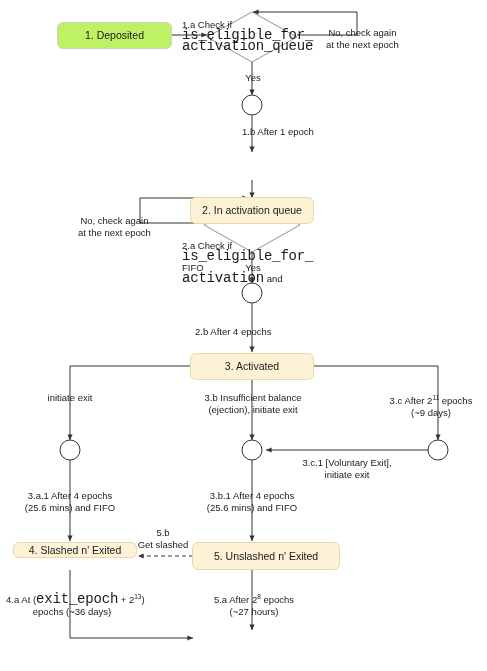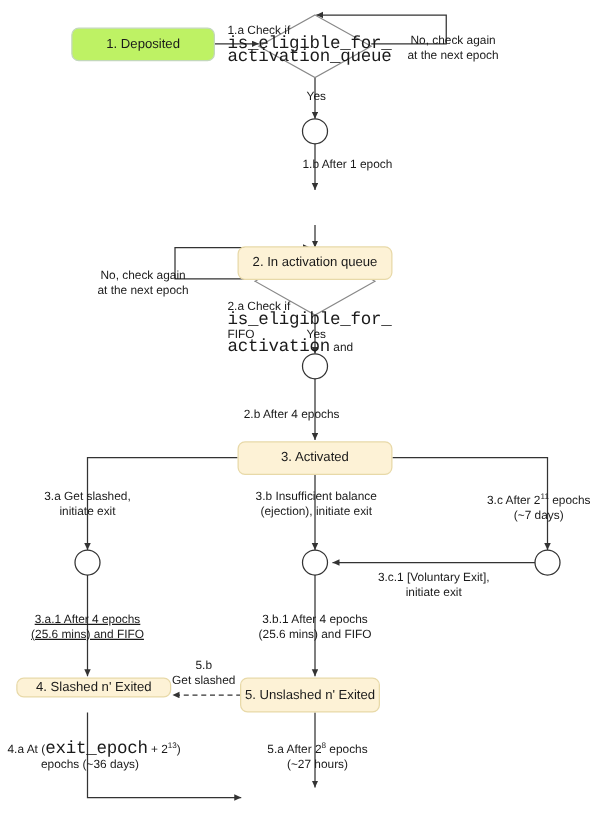--- a/index.html
+++ b/index.html
@@ -87,21 +87,21 @@
   </div>
 
   <div class="node yellow" style="left:190px;top:353px;width:124px;height:27px;">
     <span>3. Activated</span>
   </div>
 
   <div class="node yellow" style="left:13px;top:542px;width:124px;height:16px;">
     <span>4. Slashed n' Exited</span>
   </div>
 
-  <div class="node yellow" style="left:192px;top:542px;width:112px;height:28px;">
+  <div class="node yellow" style="left:192px;top:542px;width:148px;height:28px;">
     <span>5. Unslashed n' Exited</span>
   </div>
 
 
   <div class="dia-txt" style="left:182px;top:19px;width:140px;">
     <div>1.a Check if</div>
     <div class="mono">is_eligible_for_</div>
     <div class="mono">activation_queue</div>
   </div>
 
@@ -126,40 +126,39 @@
   <div class="lbl" style="left:78px;top:215px;">
     <div>No, check again</div>
     <div>at the next epoch</div>
   </div>
 
   <div class="lbl" style="left:240px;top:262px;width:26px;">Yes</div>
 
   <div class="lbl" style="left:195px;top:326px;">2.b After 4 epochs</div>
 
   <div class="lbl" style="left:12px;top:392px;width:116px;">
-    <div>3.a Get slashed,</div>
     <div>initiate exit</div>
   </div>
 
   <div class="lbl" style="left:186px;top:392px;width:134px;">
     <div>3.b Insufficient balance</div>
     <div>(ejection), initiate exit</div>
   </div>
 
   <div class="lbl" style="left:378px;top:392px;width:106px;">
     <div><span>3.c After 2</span><sup>11</sup><span> epochs</span></div>
-    <div>(~7 days)</div>
+    <div>(~9 days)</div>
   </div>
 
   <div class="lbl" style="left:290px;top:437px;width:114px;margin-top:20px;">
     <div>3.c.1 [Voluntary Exit],</div>
     <div>initiate exit</div>
   </div>
 
-  <div class="lbl" style="left:12px;top:490px;width:116px;text-decoration:underline;">
+  <div class="lbl" style="left:12px;top:490px;width:116px;">
     <div>3.a.1 After 4 epochs</div>
     <div>(25.6 mins) and FIFO</div>
   </div>
 
   <div class="lbl" style="left:194px;top:490px;width:116px;">
     <div>3.b.1 After 4 epochs</div>
     <div>(25.6 mins) and FIFO</div>
   </div>
 
   <div class="lbl" style="left:132px;top:527px;width:62px;">

